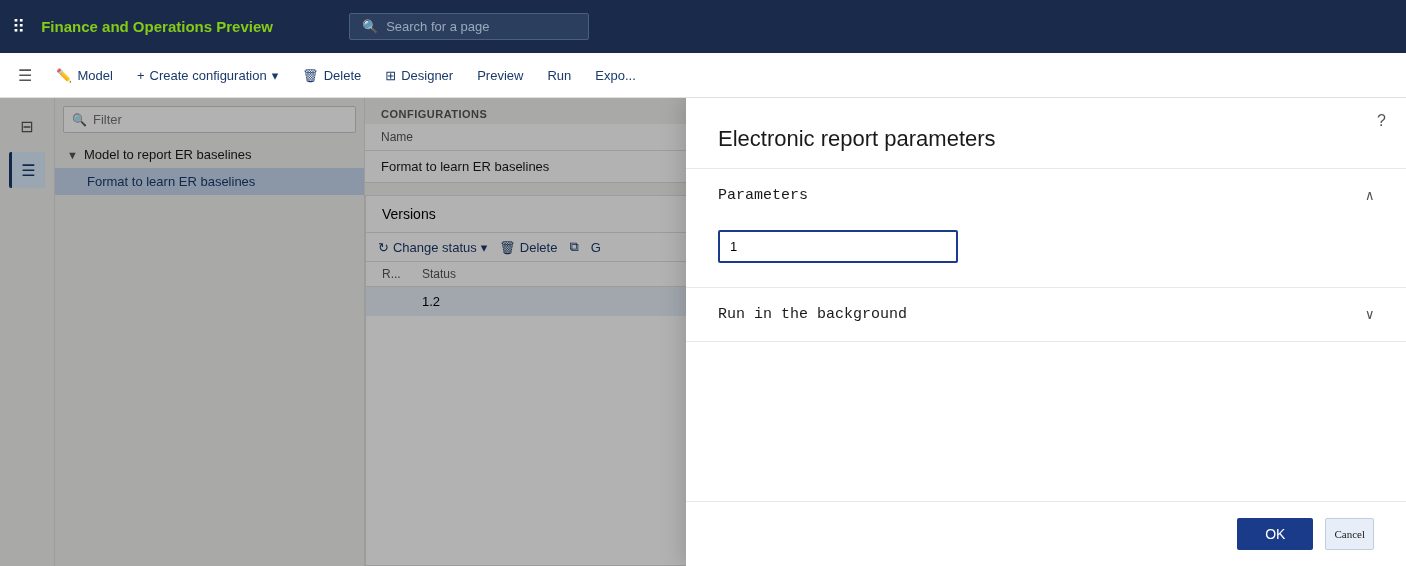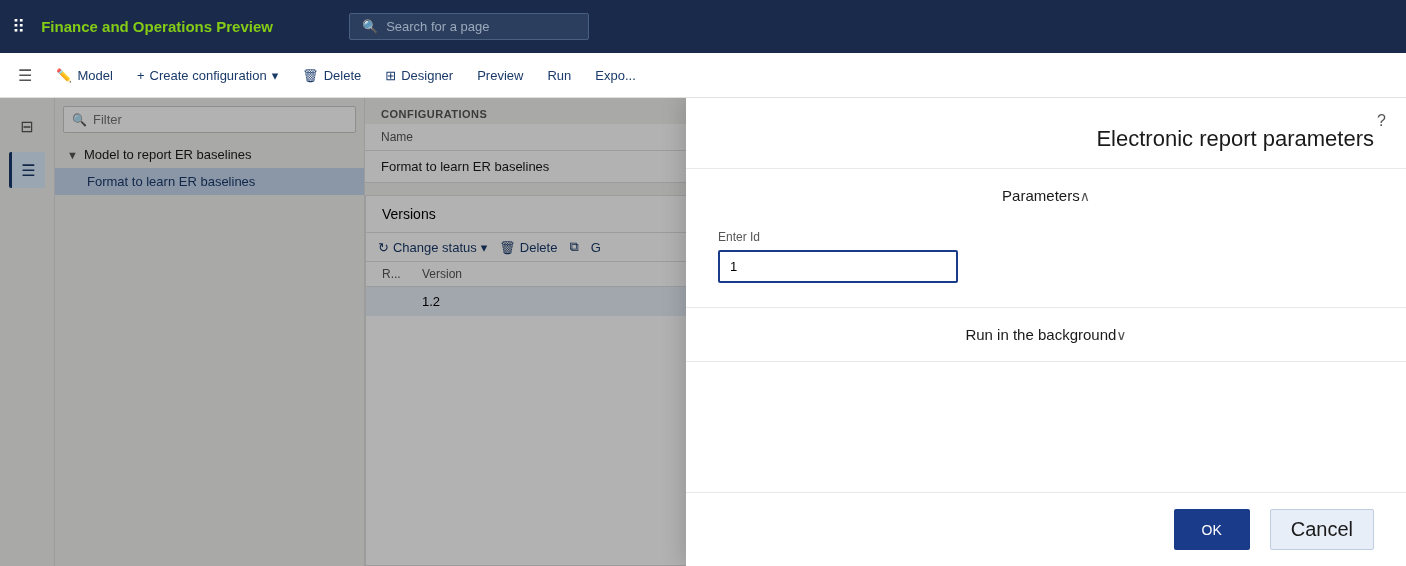--- a/index.html
+++ b/index.html
@@ -270,21 +270,20 @@
       position: relative;
     }
     .modal-header {
       padding: 28px 32px 16px;
       border-bottom: 1px solid #e8e8e8;
     }
     .modal-title {
       font-size: 22px;
       font-weight: 300;
       color: #1a1a1a;
-      text-align: right;
     }
     .modal-help {
       position: absolute;
       top: 14px;
       right: 20px;
       color: #555;
       font-size: 16px;
       cursor: pointer;
       background: none;
       border: none;
@@ -293,23 +292,24 @@
       flex: 1;
       overflow-y: auto;
       padding: 0;
     }
     .modal-section {
       border-bottom: 1px solid #e8e8e8;
     }
     .modal-section-header {
       display: flex;
       align-items: center;
-      justify-content: center;
+      justify-content: space-between;
       padding: 18px 32px;
       cursor: pointer;
+      font-family: Liberation Mono, monospace;
     }
     .modal-section-title {
       font-size: 15px;
       font-weight: 500;
       color: #1a1a1a;
     }
     .modal-section-chevron { color: #555; font-size: 14px; }
     .modal-section-content {
       padding: 8px 32px 24px;
     }
@@ -323,40 +323,41 @@
       padding: 7px 10px;
       border: 2px solid #1a3a8a;
       border-radius: 2px;
       font-size: 13px;
       outline: none;
     }
     .modal-footer {
       padding: 16px 32px;
       display: flex;
       justify-content: flex-end;
-      gap: 20px;
+      gap: 12px;
       border-top: 1px solid #e8e8e8;
     }
     .btn-ok {
       background: #1a3a8a;
       color: #fff;
       border: none;
       padding: 8px 28px;
       font-size: 14px;
       cursor: pointer;
       border-radius: 2px;
     }
     .btn-cancel {
       background: #e8eef8;
       color: #1a1a1a;
       border: 1px solid #c0cce0;
-      padding: 8px 20px;
-      font-size: 20px;
-      cursor: pointer;
-      border-radius: 2px;
+      padding: 8px 8px;
+      font-size: 11px;
+      cursor: pointer;
+      border-radius: 2px;
+      font-family: Liberation Serif, serif;
     }
   </style>
 </head>
 <body>
 
 <div class="top-nav">
   <span class="nav-grid-icon">⠿</span>
   <span class="nav-title">Finance and Operations Preview</span>
   <div class="nav-search">
     <span class="nav-search-icon">🔍</span>
@@ -441,21 +442,20 @@
         </button>
         <button class="ver-btn">
           <span>⧉</span>
         </button>
         <button class="ver-btn">
           <span>G</span>
         </button>
       </div>
       <div class="versions-cols">
         <span class="vcol-r">R...</span>
-        <span class="vcol-ver">Version</span>
         <span class="vcol-status">Status</span>
       </div>
       <div class="versions-row">
         <span class="vcol-r"></span>
         <span class="vcol-ver">1.2</span>
         <span class="vcol-status">Draft</span>
       </div>
     </div>
   </div>
 
@@ -469,21 +469,20 @@
       </div>
 
       <div class="modal-body">
 
         <div class="modal-section">
           <div class="modal-section-header">
             <span class="modal-section-title">Parameters</span>
             <span class="modal-section-chevron">∧</span>
           </div>
           <div class="modal-section-content">
-            <div class="field-label">Enter Id</div>
             <input class="field-input" type="text" value="1" style="">
           </div>
         </div>
 
         <div class="modal-section">
           <div class="modal-section-header">
             <span class="modal-section-title">Run in the background</span>
             <span class="modal-section-chevron">∨</span>
           </div>
         </div>

